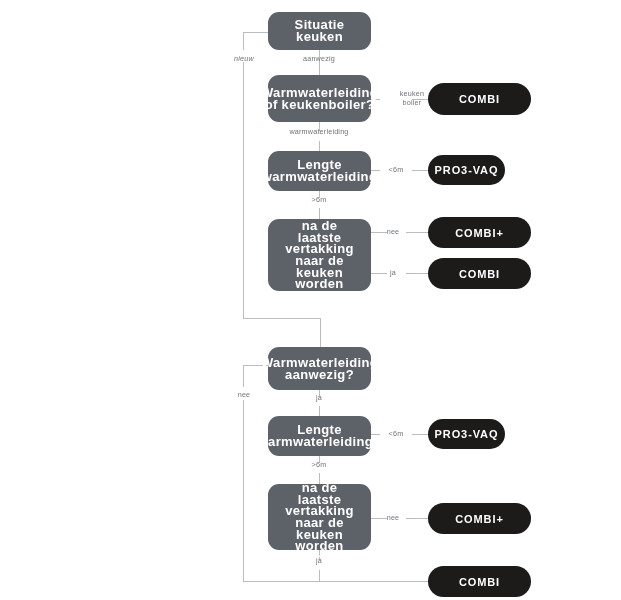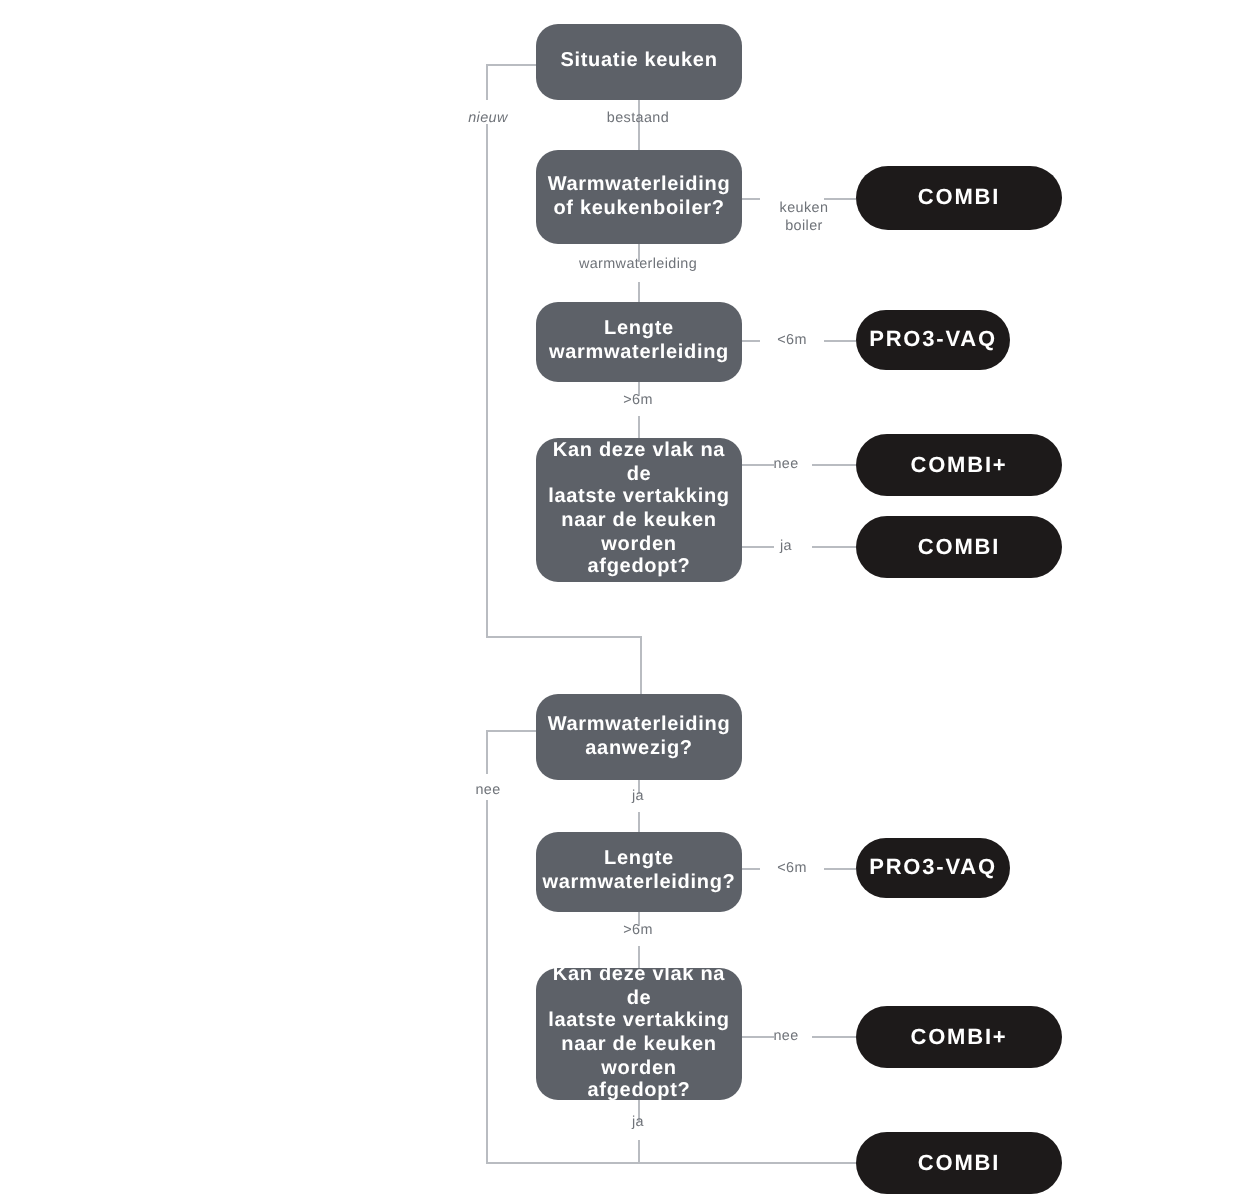--- a/index.html
+++ b/index.html
@@ -37,21 +37,21 @@
     align-items: center;
     justify-content: center;
     text-align: center;
     color: #ffffff;
     letter-spacing: 0.35px;
   }
   .node-q {
     background: #5d6168;
     border-radius: 11px;
     font-weight: bold;
-    font-size: 10px;
+    font-size: 13px;
     line-height: 11.6px;
     padding: 2px 6px;
   }
   .node-r {
     background: #1d1a1a;
     border-radius: 19px;
     font-weight: bold;
     font-size: 11px;
     letter-spacing: 0.9px;
     text-align: center;
@@ -143,23 +143,23 @@
   <div class="node node-r" style="left:428px; top:258px; width:103px; height:31px;">COMBI</div>
 
   <div class="node node-r" style="left:428px; top:419px; width:77px; height:30px;">PRO3-VAQ</div>
 
   <div class="node node-r" style="left:428px; top:503px; width:103px; height:31px;">COMBI+</div>
 
   <div class="node node-r" style="left:428px; top:566px; width:103px; height:31px;">COMBI</div>
 
   <div class="edge-label" style="left:223px; top:55px; width:42px;font-style:italic;">nieuw</div>
 
-  <div class="edge-label" style="left:288px; top:55px; width:62px;">bestaand</div>
+  <div class="edge-label" style="left:288px; top:55px; width:62px;">aanwezig</div>
 
-  <div class="edge-label" style="left:384px; top:90px; width:36px;margin-top:10px;">keuken<br>boiler</div>
+  <div class="edge-label" style="left:394px; top:90px; width:36px;">keuken<br>boiler</div>
 
   <div class="edge-label" style="left:275px; top:128px; width:88px;">warmwaterleiding</div>
 
   <div class="edge-label" style="left:380px; top:166px; width:32px;">&lt;6m</div>
 
   <div class="edge-label" style="left:303px; top:196px; width:32px;">&gt;6m</div>
 
   <div class="edge-label" style="left:381px; top:228px; width:24px;">nee</div>
 
   <div class="edge-label" style="left:381px; top:269px; width:24px;">ja</div>

